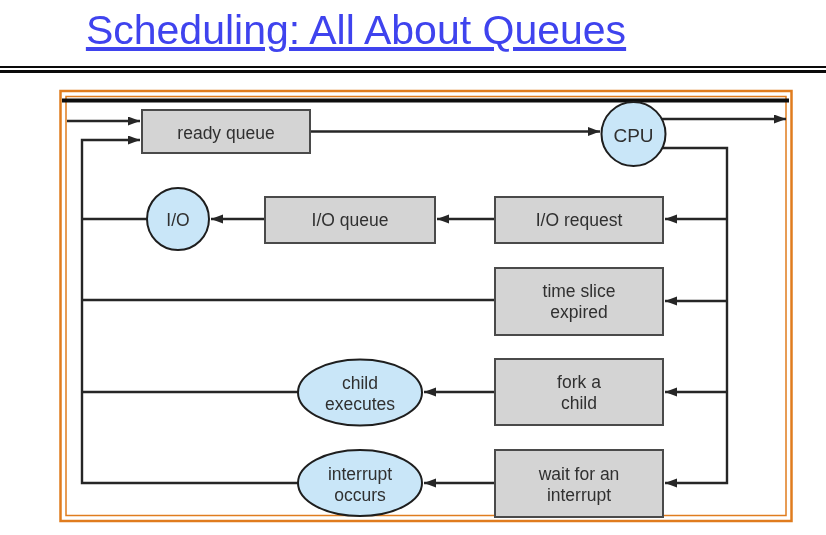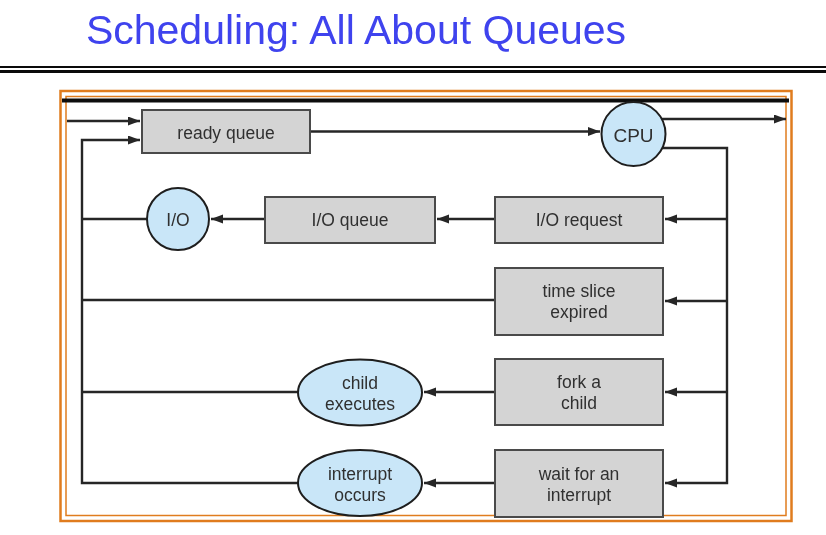--- a/index.html
+++ b/index.html
@@ -18,20 +18,21 @@
   .title {
     position: absolute;
     left: 0;
     top: 7px;
     width: 712px;
     text-align: center;
     font-size: 41px;
     letter-spacing: 0px;
     color: var(--title, #3f43ee);
     white-space: nowrap;
+    text-decoration: underline;
   }
   .rule {
     position: absolute;
     left: 0;
     top: 66px;
     width: 826px;
     height: 2px;
     border-top: 2px solid #0a0a0a;
     border-bottom: 3px solid #0a0a0a;
   }

